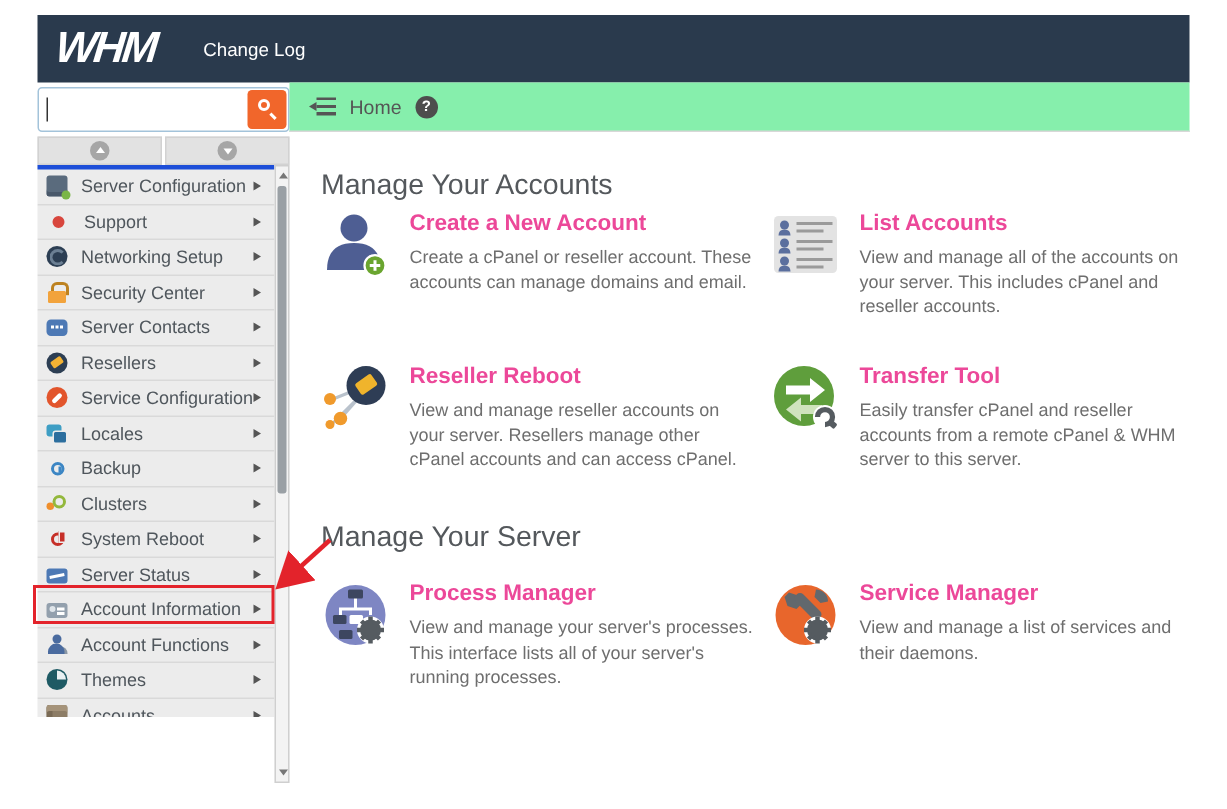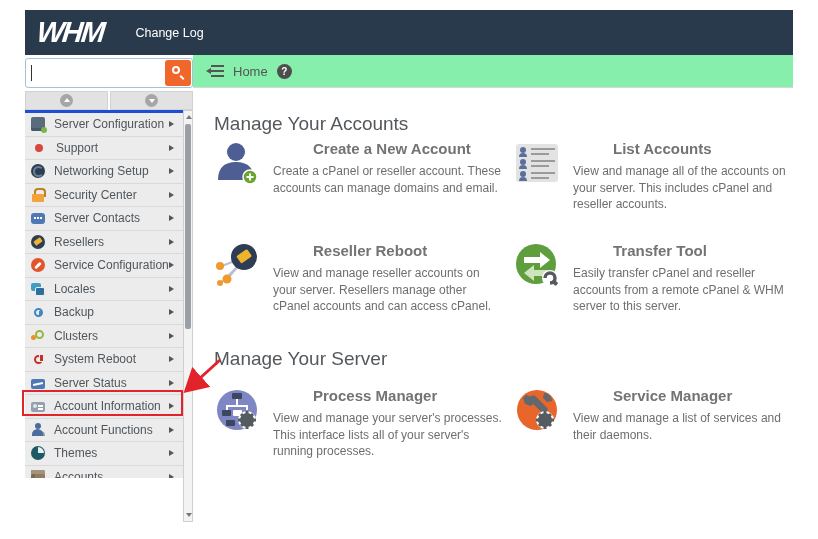--- a/index.html
+++ b/index.html
@@ -83,21 +83,21 @@
   .collapse-ic .bars { position:absolute; right:0; top:0; width:13px; height:12px; background:linear-gradient(#555 2px, transparent 2px, transparent 5px, #555 5px, #555 7px, transparent 7px, transparent 10px, #555 10px); }
   .collapse-ic:before { content:""; position:absolute; left:0; top:3px; width:0; height:0; border-right:5px solid #555; border-top:3px solid transparent; border-bottom:3px solid transparent; }
   .crumb-home { font-size:13px; color:#555; cursor:pointer; }
   .q-ic { width:15px; height:15px; border-radius:50%; background:#4d4d4d; color:#fff; font-size:10px; font-weight:bold; text-align:center; line-height:15px; cursor:pointer; }
 
   
   .sec-title { position:absolute; font-size:19px; color:#54585c; }
   .card { position:absolute; width:290px; display:flex; gap:13px; }
   .card .cicon { width:46px; height:46px; flex:none; position:relative; }
   .card .ctext { width:231px; }
-  .card h3 { font-size:15px; color:#737373; font-weight:bold; cursor:pointer;margin-left:40px; }
+  .card h3 { font-size:15px; color:#ec4899; font-weight:bold; cursor:pointer; }
   .card p { margin-top:6px; font-size:12px; line-height:16.5px; color:#6e6e6e; }
 
   
   .anno-box { position:absolute; left:22px; top:390px; width:161px; height:26px; border:2px solid #e3232b; pointer-events:none; }
   .anno-svg { position:absolute; left:0; top:0; width:818px; height:539px; pointer-events:none; }
 </style>
 </head>
 <body>
 
 <div id="page">

